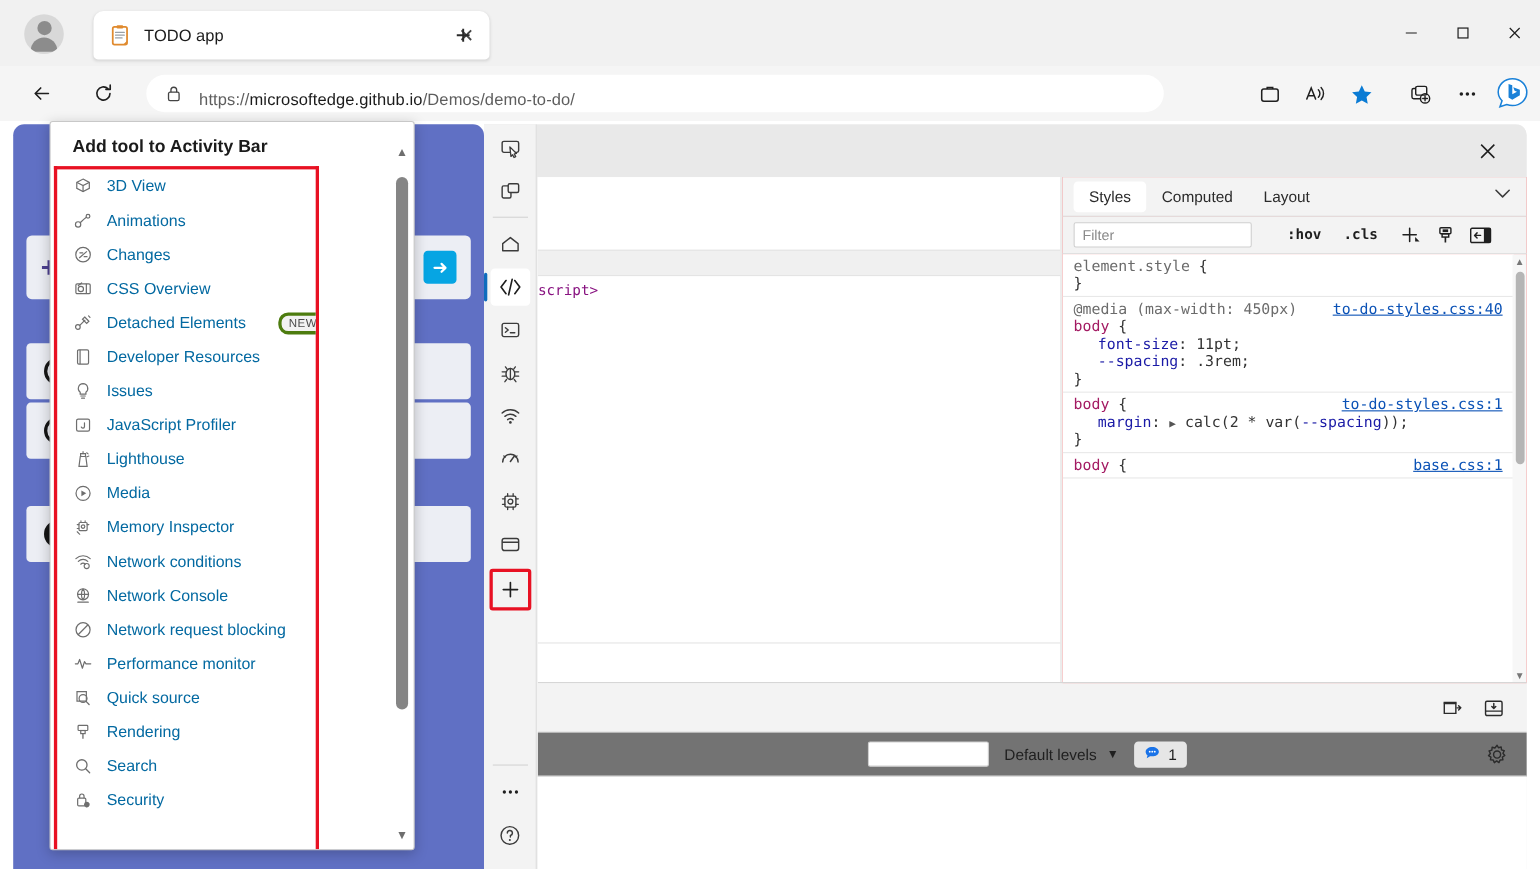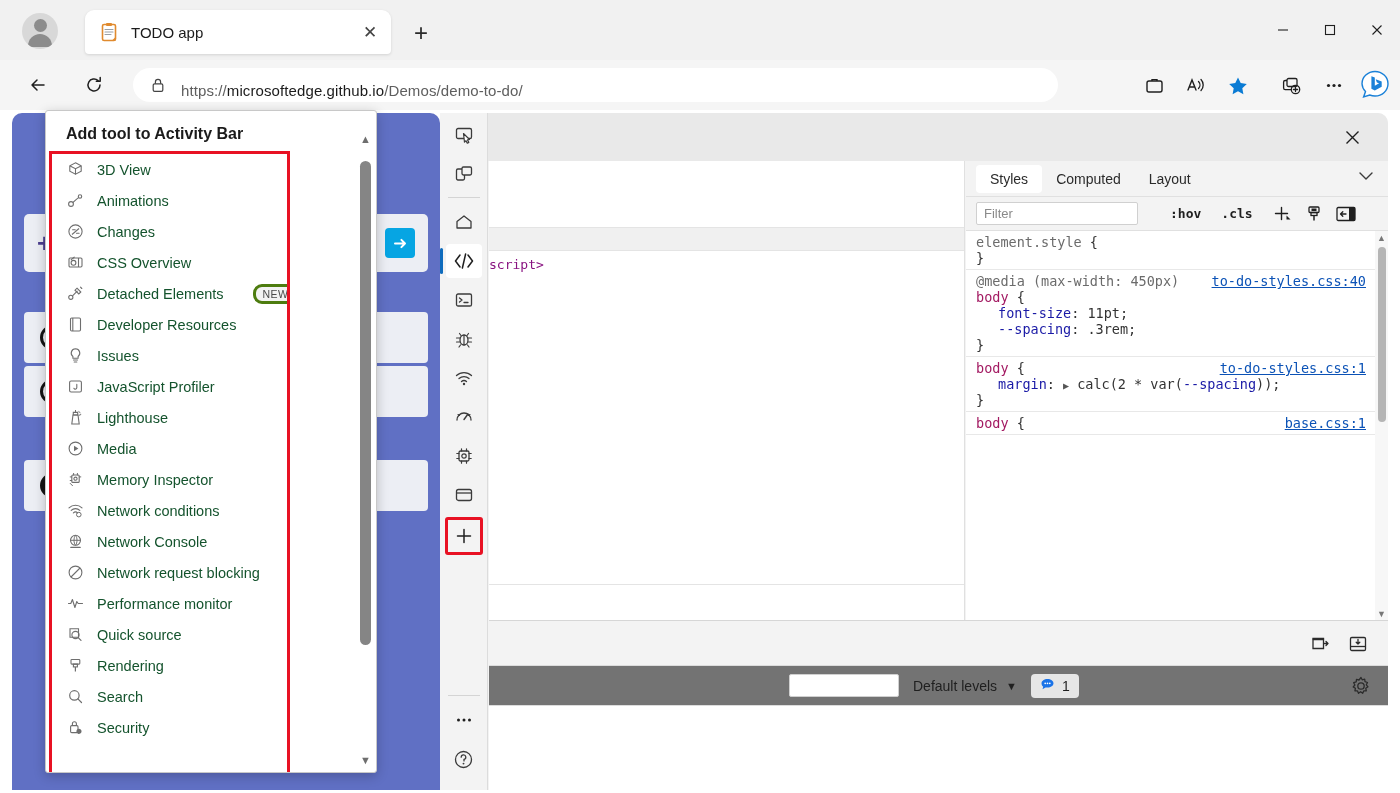--- a/index.html
+++ b/index.html
@@ -26,21 +26,21 @@
   }
   .profile-avatar .head {
     width: 13px; height: 13px; border-radius: 50%; background: #8c8c8c;
     position: absolute; top: 6px;
   }
   .profile-avatar .body {
     width: 24px; height: 13px; border-radius: 12px 12px 0 0; background: #8c8c8c;
     position: absolute; bottom: 2px;
   }
   .tab {
-    position: absolute; left: 85px; top: 10px; width: 306px; height: 44px;
+    position: absolute; left: 85px; top: 10px; width: 360px; height: 44px;
     background: #fff; border-radius: 9px 9px 4px 4px;
     box-shadow: 0 1px 3px rgba(0,0,0,.13);
     display: flex; align-items: center; padding: 0 8px 0 14px;
   }
   .tab-favicon { width: 20px; height: 20px; flex: 0 0 20px; position: relative; }
   .tab-title {
     flex: 1; margin-left: 12px; font-size: 15px; color: #1b1b1b;
     white-space: nowrap; overflow: hidden;
   }
   .tab-close {
@@ -293,21 +293,21 @@
     border: 3px solid #e81123; border-bottom: none; overflow: hidden;
   }
   .dd-item {
     height: 31px; display: flex; align-items: center; padding-left: 14px;
     cursor: pointer; gap: 13px;
   }
   .dd-icon {
     width: 18px; height: 18px; flex: 0 0 18px; display: flex;
     align-items: center; justify-content: center; color: #6e6e6e;
   }
-  .dd-label { font-size: 14.5px; color: #14532d; white-space: nowrap; }
+  .dd-label { font-size: 14.5px; color: #0369a1; white-space: nowrap; }
   .dd-badge {
     margin-left: 16px; font-size: 10.5px; color: #4a4a4a; border: 3px solid #4d7c0f;
     border-radius: 9px; padding: 1px 7px; background: #f2f2f2; letter-spacing: .4px;
   }
   .dd-scrollbar {
     position: absolute; right: 2px; top: 20px; bottom: 4px; width: 17px;
     background: #fff; display: flex; flex-direction: column; align-items: center;
     cursor: pointer;
   }
   .dd-sc-arrow { color: #6e6e6e; font-size: 11px; padding: 2px 0; }

